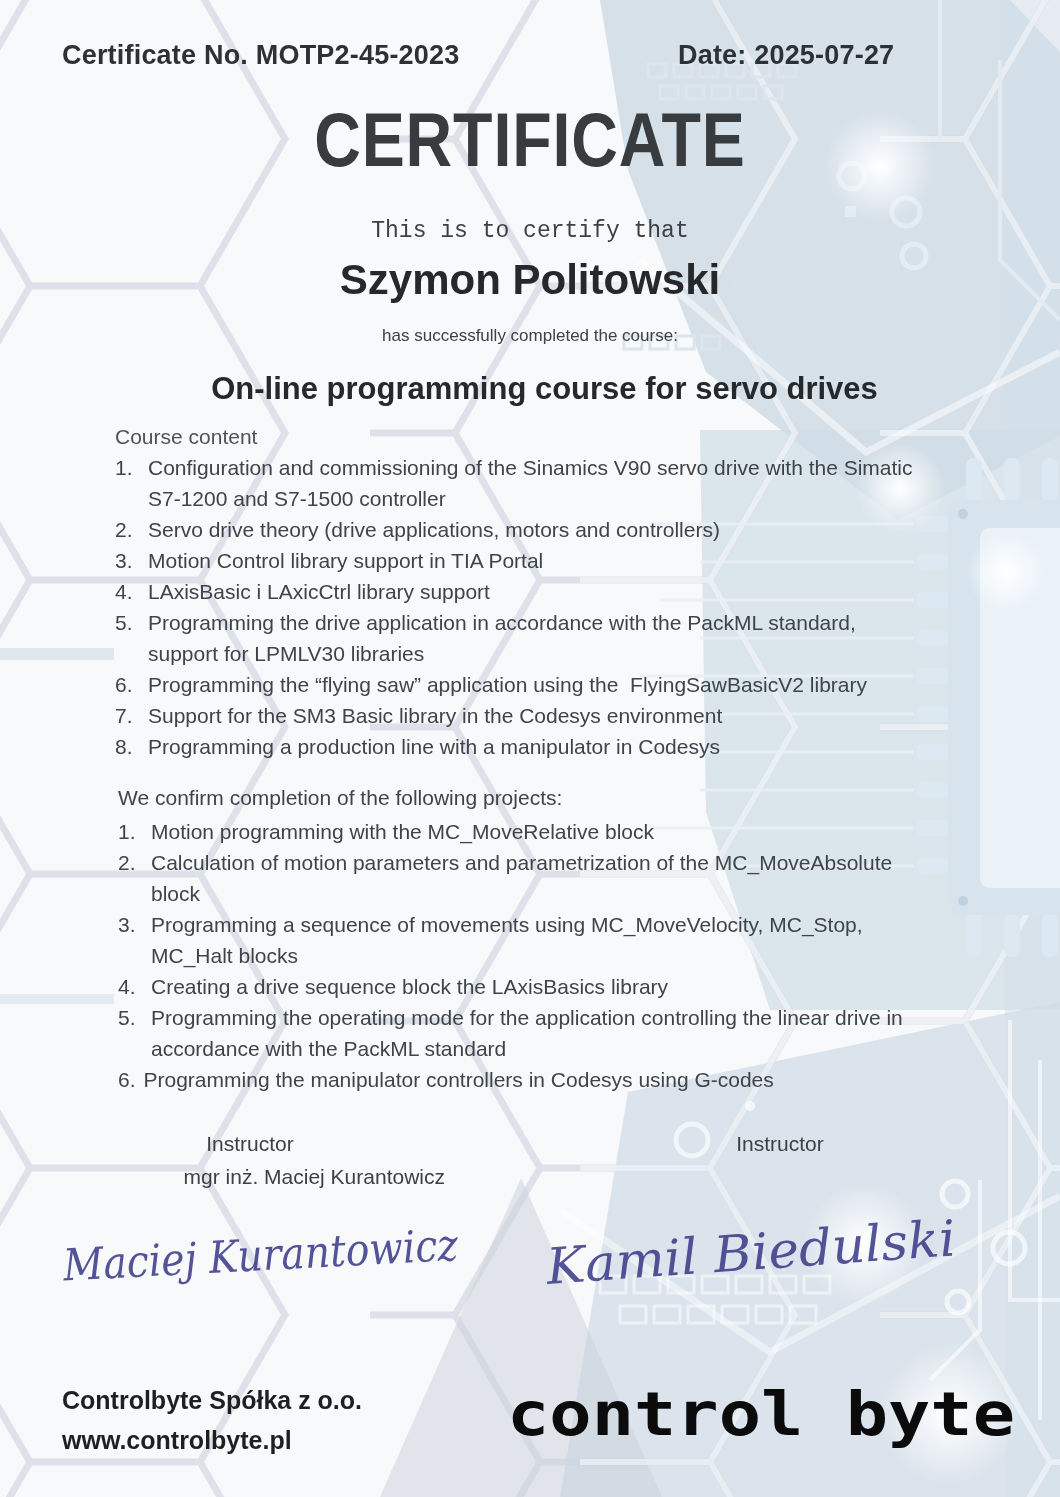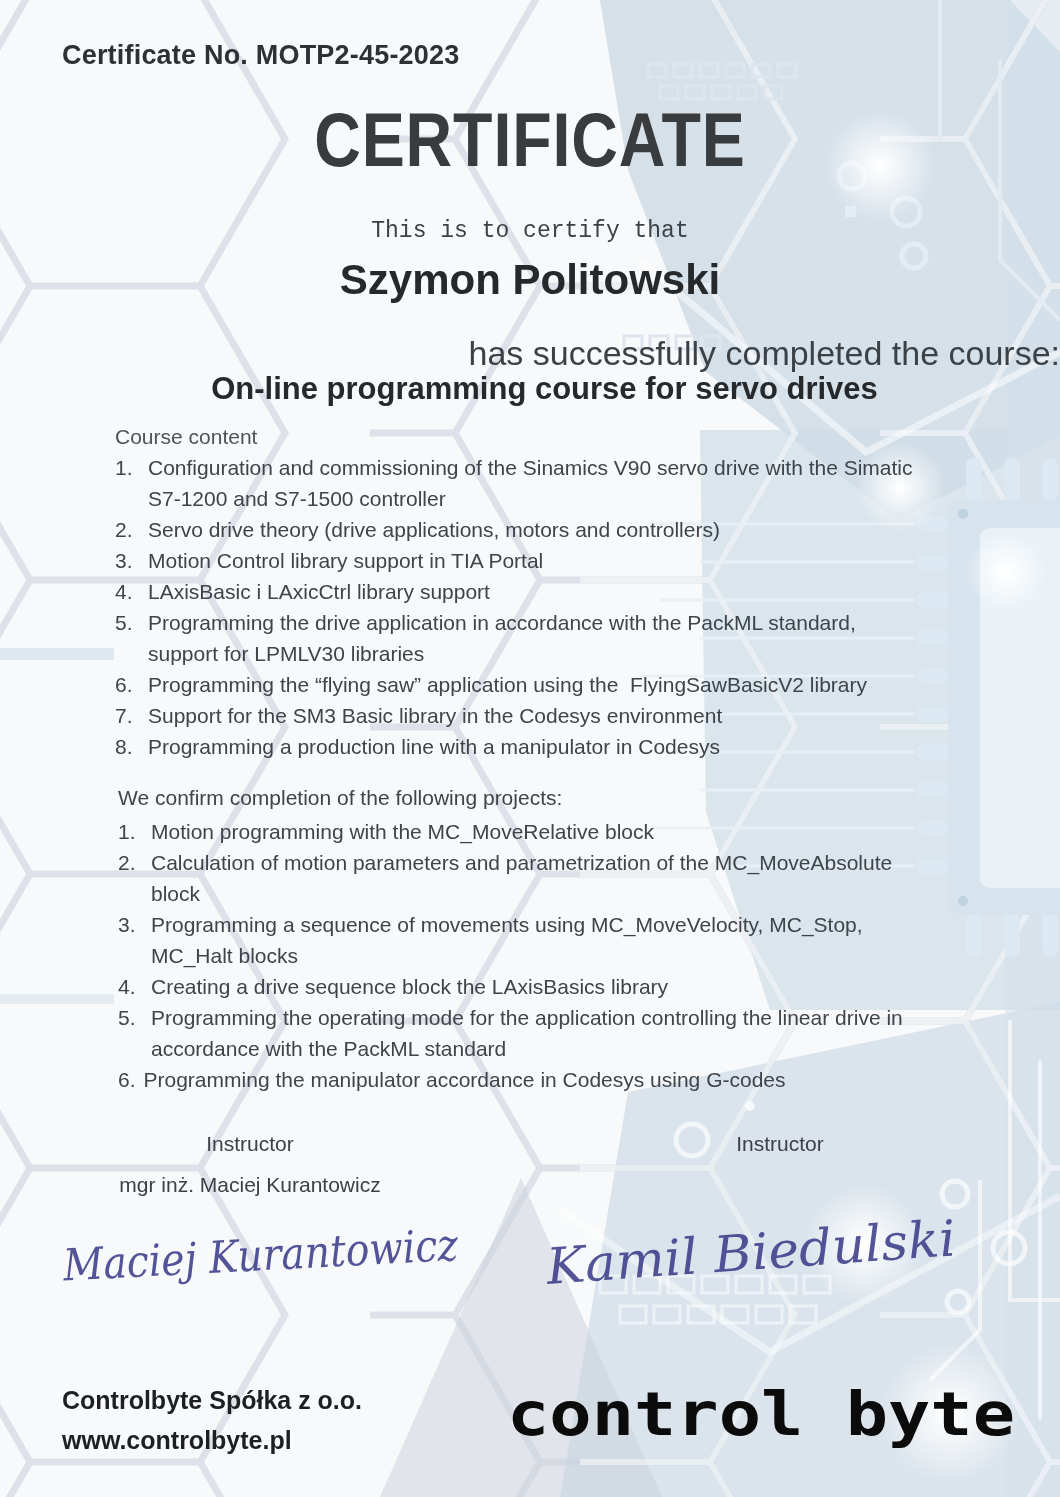--- a/index.html
+++ b/index.html
@@ -11,35 +11,35 @@
   .bg{position:absolute;left:0;top:0;width:1060px;height:1497px;}
   .abs{position:absolute;}
   .hdr{top:40px;font-size:27px;font-weight:bold;color:#2d3135;letter-spacing:.2px;}
   .hdr-left{left:62px;}
   .hdr-right{left:678px;}
   .center{left:0;right:0;text-align:center;}
   .title{top:102px;font-size:76px;font-weight:800;color:#393c3f;letter-spacing:1px;
          transform:scaleX(.85);transform-origin:50% 50%;line-height:1;}
   .certify{top:218px;font-size:23px;color:#3c4146;font-family:Liberation Mono, monospace;}
   .name{top:256px;font-size:42px;font-weight:bold;color:#26292c;}
-  .completed{top:334px;font-size:34px;color:#3c4146;text-align:right;}
+  .completed{top:326px;font-size:17px;color:#3c4146;}
   .course-title{top:371px;font-size:31px;font-weight:bold;color:#26292c;margin-left:29px;}
   .content-head{left:115px;top:425px;font-size:21px;color:#4d5358;}
   .list{line-height:31px;font-size:21px;color:#3f444a;}
   .content-list{left:115px;top:452px;width:870px;}
   .projects-head{left:118px;top:786px;font-size:21px;color:#3f444a;}
   .projects-list{left:118px;top:816px;width:890px;}
   .li{display:flex;align-items:flex-start;}
   .num{flex:0 0 33px;}
   .txt{white-space:pre-wrap;flex:1 1 auto;}
   .li-tight .num{flex:0 0 auto;margin-right:8px;}
   .inst{top:1128px;text-align:center;font-size:21px;color:#3c4146;line-height:31px;}
   .inst-left{left:55px;width:390px;}
   .inst-right{left:575px;width:410px;}
-  .inst-name{margin-top:10px;}
+  .inst-name{margin-top:2px;text-align:right;}
   .sig{position:absolute;overflow:visible;}
   .sig-left{left:55px;top:1192px;width:420px;height:125px;}
   .sig-right{left:540px;top:1185px;width:440px;height:135px;}
   .sigtext{font-family:"DejaVu Serif",serif;font-style:italic;fill:#3d3d8a;opacity:.88;}
   .footer-company{left:62px;top:1386px;font-size:25px;font-weight:bold;color:#1d1f21;}
   .footer-web{left:62px;top:1426px;font-size:25px;font-weight:bold;color:#1d1f21;}
   .logo{left:505px;top:1380px;width:515px;height:70px;}
 </style>
 </head>
 <body>
@@ -183,20 +183,21 @@
     <rect x="0" y="994" width="114" height="10" fill="#e4ecf2"></rect>
 
     <circle cx="880" cy="166" r="55" fill="url(#glow)"></circle>
     <circle cx="900" cy="488" r="45" fill="url(#glow)"></circle>
     <circle cx="1006" cy="572" r="40" fill="url(#glow)"></circle>
     <circle cx="864" cy="1244" r="60" fill="url(#glow)"></circle>
     <circle cx="950" cy="1414" r="70" fill="url(#glow)"></circle>
   </svg>
 
   <div class="abs hdr hdr-left">Certificate No. MOTP2-45-2023</div>
+  <div class="abs hdr hdr-right">Date: 2025-07-27</div>
 
   <div class="abs center title">CERTIFICATE</div>
   <div class="abs center certify">This is to certify that</div>
   <div class="abs center name">Szymon Politowski</div>
   <div class="abs center completed">has successfully completed the course:</div>
   <div class="abs center course-title">On-line programming course for servo drives</div>
 
   <div class="abs content-head">Course content</div>
   <div class="abs list content-list">
     <div class="li">
@@ -255,21 +256,21 @@
         <span class="num">4.</span>
         <span class="txt">Creating a drive sequence block the LAxisBasics library</span>
       </div>
     <div class="li">
         <span class="num">5.</span>
         <span class="txt">Programming the operating mode for the application controlling the linear drive in
 accordance with the PackML standard</span>
       </div>
     <div class="li li-tight">
         <span class="num">6.</span>
-        <span class="txt">Programming the manipulator accordance in Codesys using G-codes</span>
+        <span class="txt">Programming the manipulator controllers in Codesys using G-codes</span>
       </div>
   </div>
 
   <div class="abs inst inst-left">
     <div class="inst-role">Instructor</div>
     <div class="inst-name">mgr inż. Maciej Kurantowicz</div>
   </div>
   <div class="abs inst inst-right">
     <div class="inst-role">Instructor</div>
   </div>

